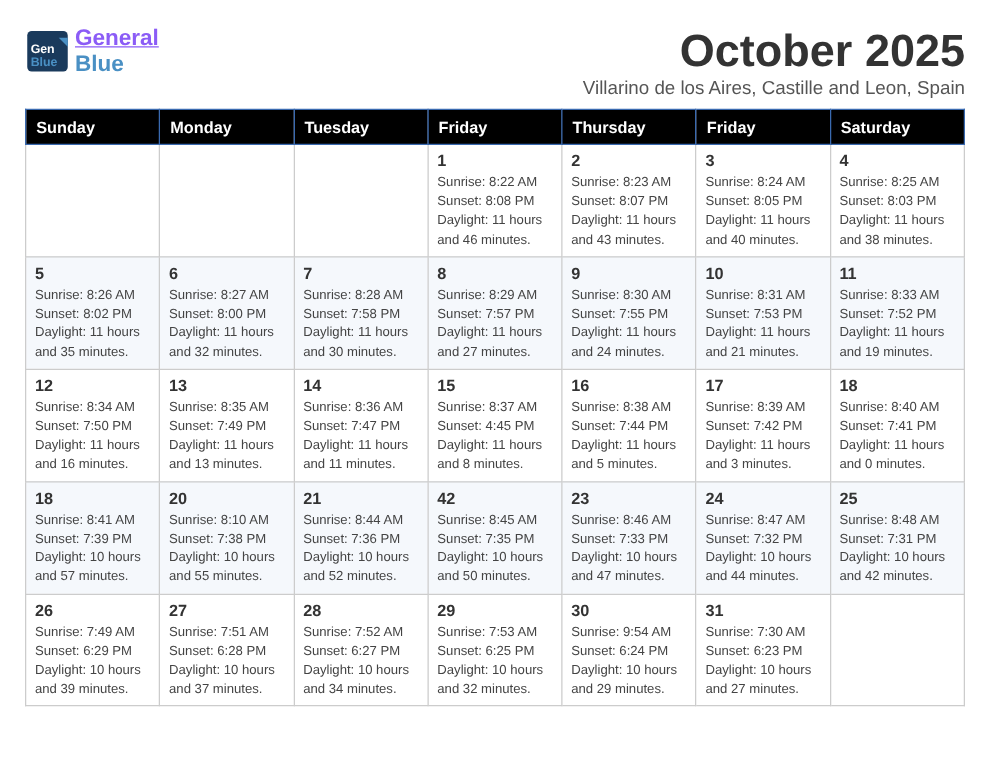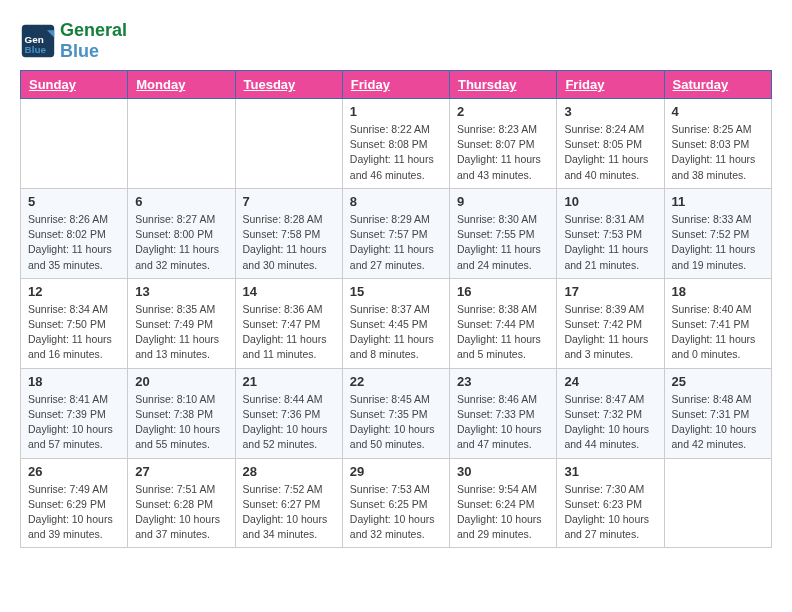--- a/index.html
+++ b/index.html
@@ -16,21 +16,21 @@
       align-items: flex-start;
       margin-bottom: 8px;
     }
     .logo {
       display: flex;
       align-items: center;
       font-size: 18px;
       font-weight: bold;
       color: #1a3a5c;
     }
-    .logo-general { color: #15803d; }
+    .logo-general { color: #8b5cf6; text-decoration: underline; }
     .logo-blue { color: #4a90c4; }
     .logo-icon {
       width: 36px;
       height: 36px;
       margin-right: 4px;
     }
     .title-block {
       text-align: right;
     }
     .month-title {
@@ -41,28 +41,27 @@
     .subtitle {
       font-size: 15px;
       color: #555;
     }
     .calendar {
       width: 100%;
       border-collapse: collapse;
       font-size: 11px;
     }
     .calendar th {
-      background-color: #ec4899;
+      background-color: #000000;
       color: #fff;
       text-align: left;
       padding: 6px 8px;
       font-size: 13px;
       font-weight: bold;
       border: 1px solid #3a6ab0;
-      text-decoration: underline;
     }
     .calendar td {
       border: 1px solid #ccc;
       vertical-align: top;
       padding: 5px 7px;
       width: 108px;
       min-height: 80px;
       height: 80px;
       color: #333;
       background: #fff;
@@ -95,20 +94,22 @@
       <text x="5" y="22" font-size="11" fill="white" font-family="Arial" font-weight="bold">Gen</text>
       <text x="5" y="33" font-size="11" fill="#4a90c4" font-family="Arial" font-weight="bold">Blue</text>
       <polygon points="30,8 38,16 38,8" fill="#4a90c4"></polygon>
     </svg>
     <div>
       <span class="logo-general">General</span><br>
       <span class="logo-blue">Blue</span>
     </div>
   </div>
   <div class="title-block">
+    <div class="month-title">October 2025</div>
+    <div class="subtitle">Villarino de los Aires, Castille and Leon, Spain</div>
   </div>
 </div>
 
 <table class="calendar">
   <thead>
     <tr>
     <th>Sunday</th>
         <th>Monday</th>
         <th>Tuesday</th>
         <th>Friday</th>
@@ -248,21 +249,21 @@
 Sunset: 7:38 PM
 Daylight: 10 hours and 55 minutes.</div>
         </td>
         <td>
           <div class="day-number">21</div>
           <div class="day-info">Sunrise: 8:44 AM
 Sunset: 7:36 PM
 Daylight: 10 hours and 52 minutes.</div>
         </td>
         <td>
-          <div class="day-number">22</div>
+          <div class="day-number">42</div>
           <div class="day-info">Sunrise: 8:45 AM
 Sunset: 7:35 PM
 Daylight: 10 hours and 50 minutes.</div>
         </td>
         <td>
           <div class="day-number">23</div>
           <div class="day-info">Sunrise: 8:46 AM
 Sunset: 7:33 PM
 Daylight: 10 hours and 47 minutes.</div>
         </td>

